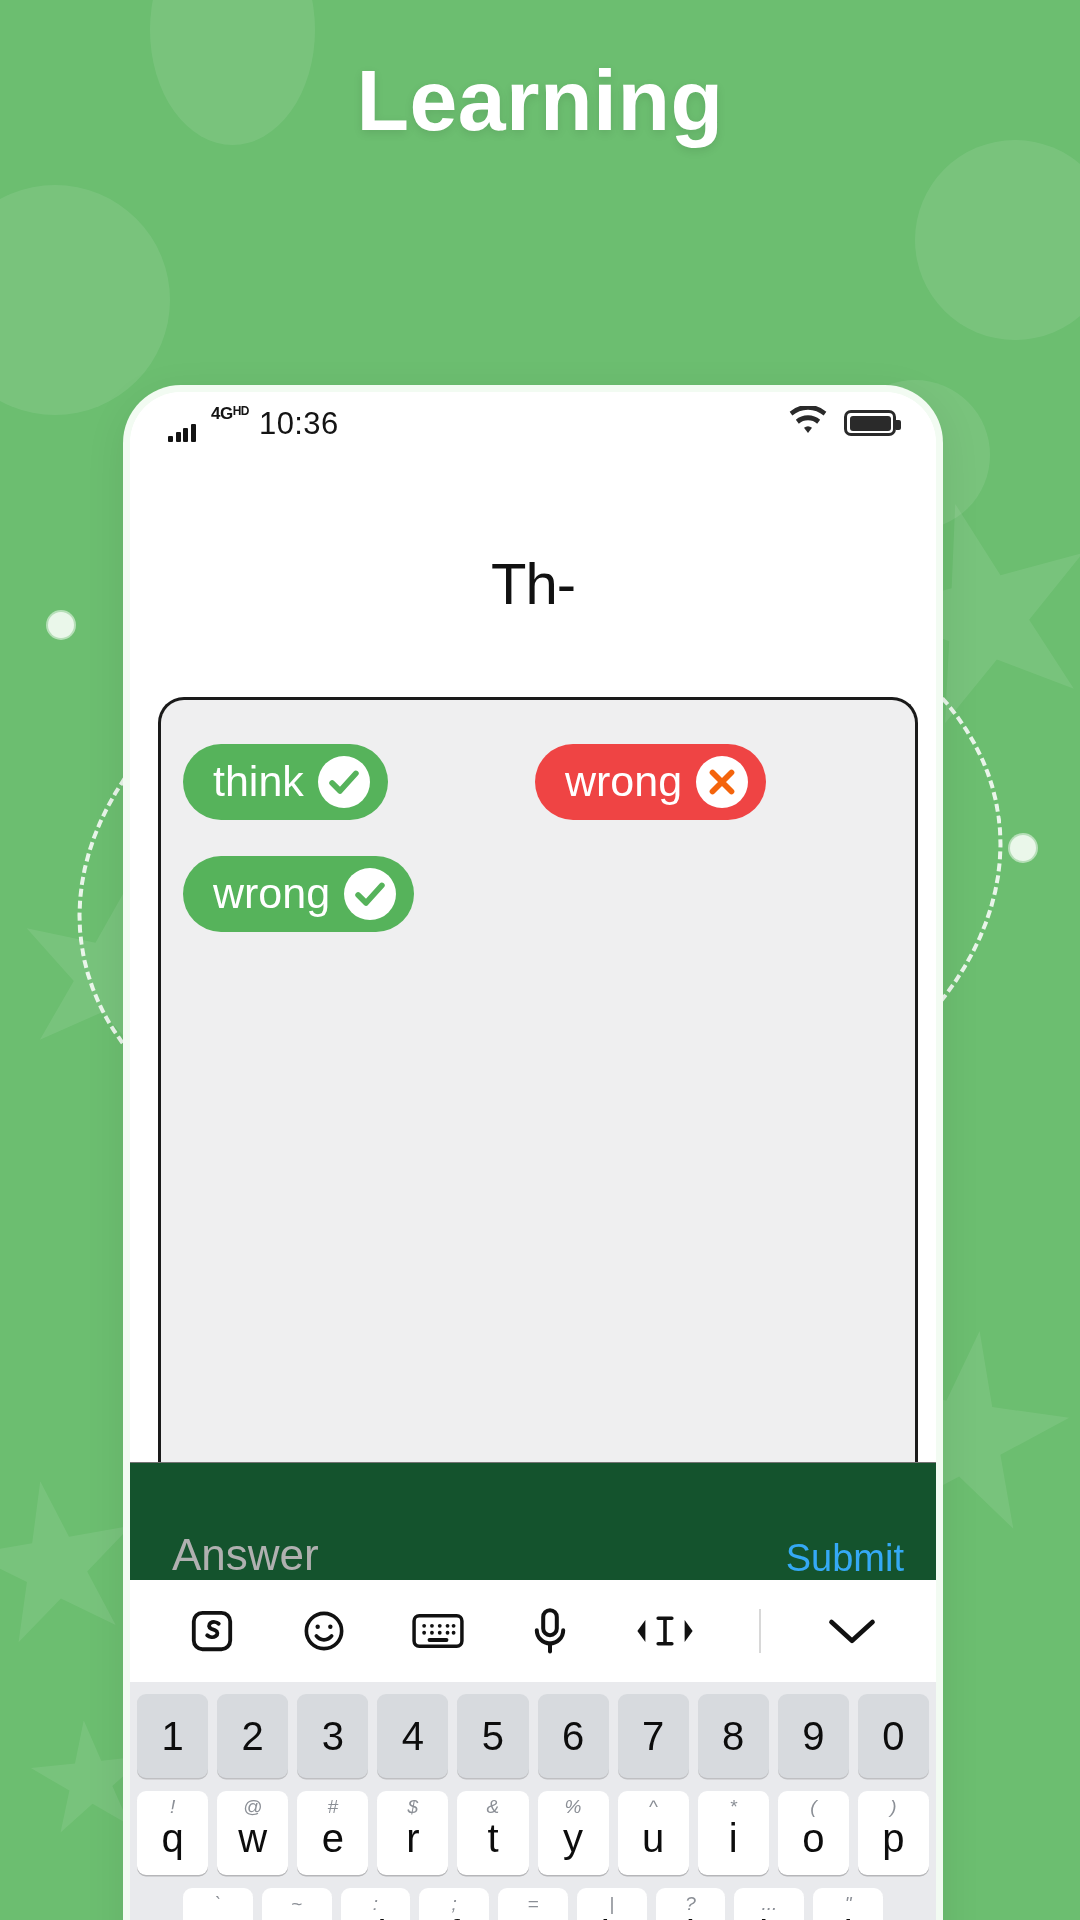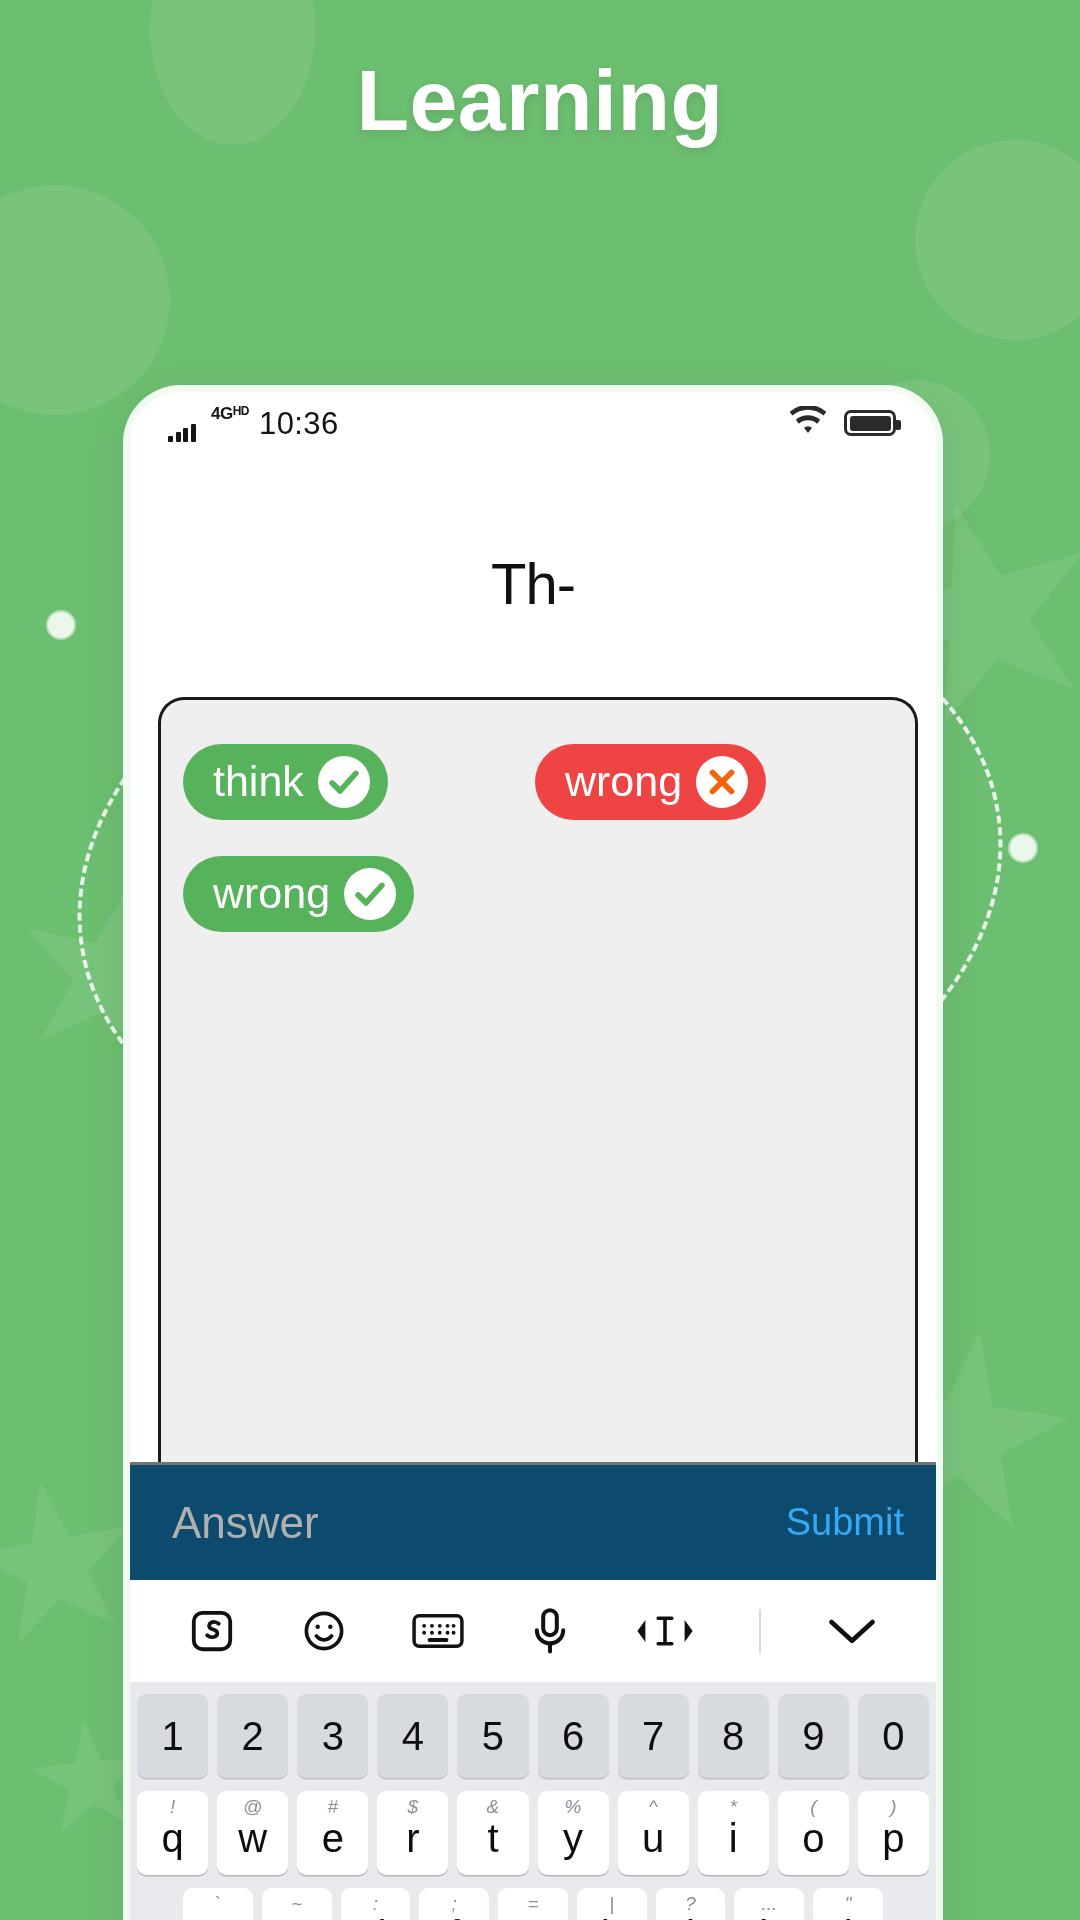--- a/index.html
+++ b/index.html
@@ -105,22 +105,22 @@
   .chip { display:inline-flex; align-items:center; gap:14px;
           border-radius:44px; padding:12px 18px 12px 30px; color:#fff;
           font-size:43px; line-height:1.15; white-space:nowrap; }
   .chip.ok { background:#56b35b; }
   .chip.no { background:#ef4444; }
   .badge { width:52px; height:52px; border-radius:50%; background:#fff;
            display:inline-flex; align-items:center; justify-content:center; flex:none; }
   .badge svg { width:38px; height:38px; display:block; }
 
   
-  .answerbar { flex:none; height:118px; background:#0c4a6e; border-top:3px solid #737373;
-               display:flex; align-items:center; justify-content:space-between;
+  .answerbar { flex:none; height:118px; background:#14532d; border-top:1px solid #737373;
+               display:flex; align-items:flex-end; justify-content:space-between;
                padding:0 32px 0 42px; }
   .answer-input { font-size:44px; color:#b0b0b0; }
   .submit { font-size:38px; color:#35a9f5; }
 
   
   .kb { flex:none; background:#e9eaed; }
   .kb-tools { height:102px; background:#fff; display:flex; align-items:center;
               justify-content:space-around; padding:0 26px; position:relative; }
   .kb-tools .tool { display:flex; align-items:center; justify-content:center; color:#1d1d1d; }
   .kb-tools .divider { width:2px; height:44px; background:#d8d8d8; }

